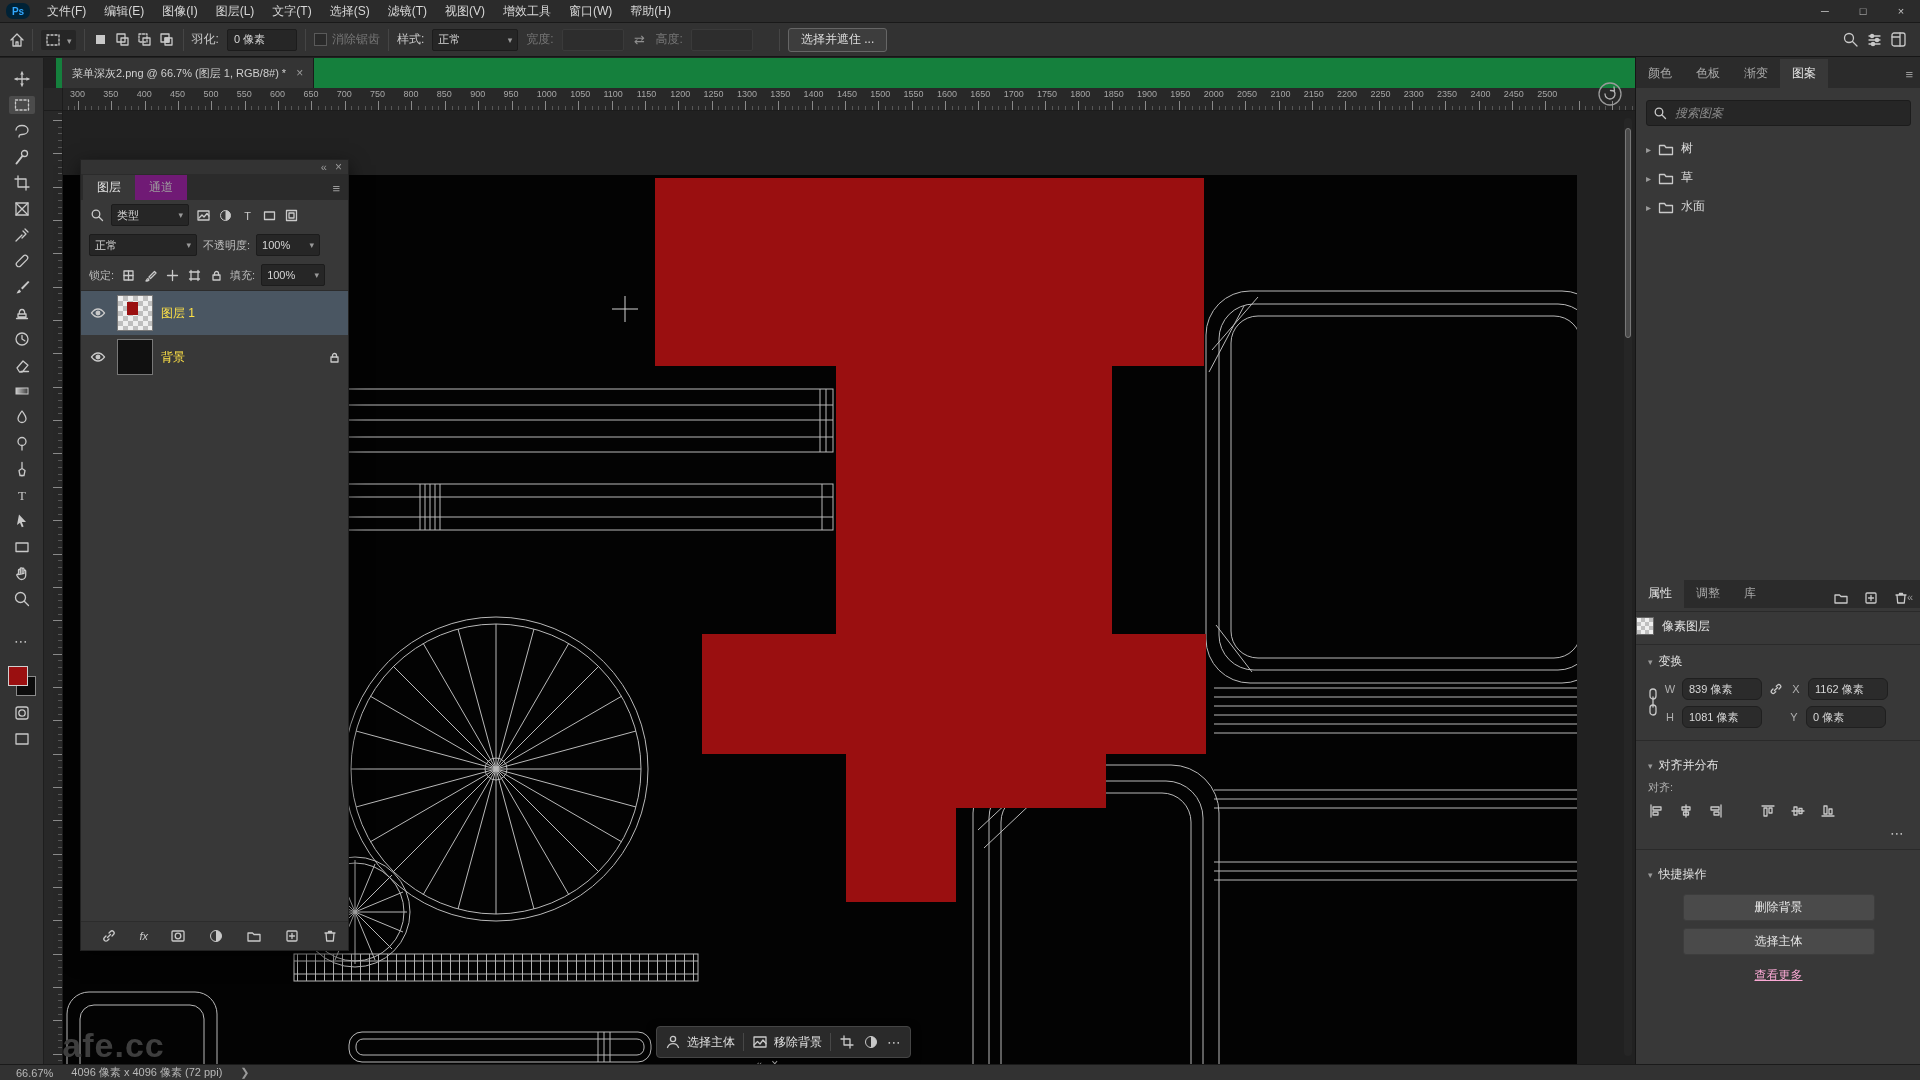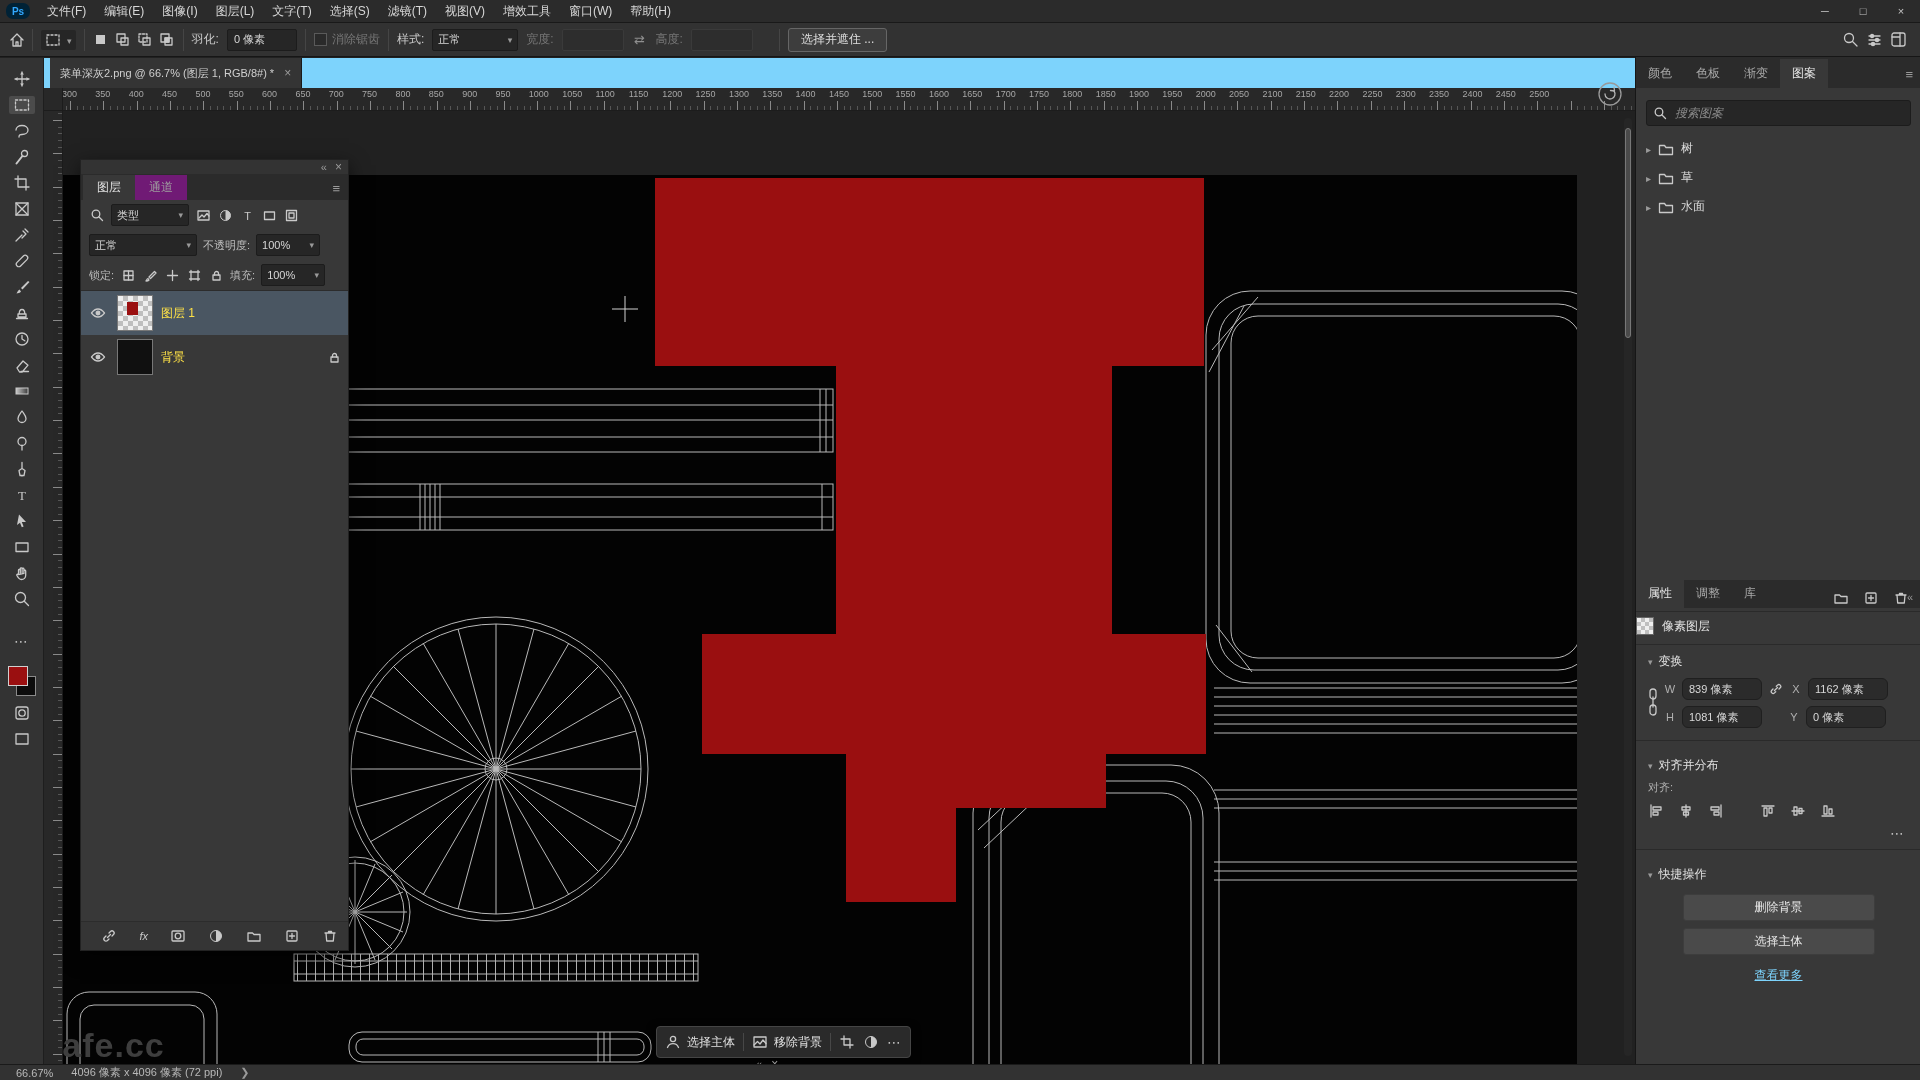--- a/index.html
+++ b/index.html
@@ -33,26 +33,26 @@
   .obox.dis{background:#2d2d2d;border-color:#3a3a3a;color:#777;min-width:48px;}
   .olabel{font-size:12px;color:#c9c9c9;}
   .olabel.dim{color:#767676;}
   .vsep{width:1px;height:22px;background:#454545;}
   .obtn{border:1px solid #666;border-radius:3px;background:#3d3d3d;color:#ddd;font-size:12px;
     height:22px;display:flex;align-items:center;padding:0 12px;}
   .chip{background:#262626;border-radius:2px;padding:2px 4px;display:flex;align-items:center;gap:3px;}
   .boolset{display:flex;gap:6px;align-items:center;}
   .checkbox{width:11px;height:11px;border:1px solid #5a5a5a;background:#2a2a2a;display:inline-block;margin-right:5px;}
 
-  #tabbar{left:44px;top:58px;width:1591px;height:30px;background:#7dd3fc;z-index:10;}
+  #tabbar{left:56px;top:58px;width:1591px;height:30px;background:#15803d;z-index:10;}
   #doctab{position:absolute;left:6px;top:0;height:30px;background:#343434;display:flex;align-items:center;
     padding:0 10px;font-size:11px;color:#cfcfcf;gap:10px;border-right:1px solid #1a1a1a;}
 
   
-  #ruler-h{left:44px;top:88px;width:1591px;height:22px;background:#282828;border-bottom:1px solid #1c1c1c;z-index:9;
+  #ruler-h{left:52px;top:88px;width:1591px;height:22px;background:#282828;border-bottom:1px solid #1c1c1c;z-index:9;
     background-image:
       repeating-linear-gradient(to right,#8a8a8a 0 1px,transparent 1px 33.35px),
       repeating-linear-gradient(to right,#565656 0 1px,transparent 1px 6.67px);
     background-size:100% 9px,100% 4px;background-position:26px bottom,26px bottom;background-repeat:repeat-x;}
   #ruler-h .nums{position:absolute;left:18px;top:1px;right:0;bottom:0;display:flex;overflow:hidden;}
   #ruler-h .rnum{flex:0 0 33.35px;font-size:9px;color:#a6a6a6;}
   #corner{left:44px;top:88px;width:18px;height:22px;background:#282828;border-right:1px solid #1c1c1c;border-bottom:1px solid #1c1c1c;z-index:10;}
   #ruler-v{left:44px;top:110px;width:18px;height:954px;background:#282828;border-right:1px solid #1c1c1c;z-index:9;
     background-image:
       repeating-linear-gradient(to bottom,#8a8a8a 0 1px,transparent 1px 33.35px),
@@ -116,21 +116,21 @@
   .folder-row{display:flex;align-items:center;gap:7px;height:29px;padding:0 10px;font-size:12px;color:#dcdcdc;}
   .pat-footer{position:absolute;left:0;top:484px;width:285px;height:28px;display:flex;justify-content:flex-end;
     align-items:center;gap:14px;padding-right:12px;box-sizing:border-box;border-bottom:1px solid #2a2a2a;}
   .sec-h{display:flex;align-items:center;gap:6px;font-size:12px;color:#e0e0e0;padding:8px 12px 4px;}
   .sec-h::before{content:"▾";color:#9a9a9a;font-size:9px;}
   .fieldbox{background:#2b2b2b;border:1px solid #1f1f1f;border-radius:6px;height:20px;display:flex;align-items:center;
     padding:0 6px;font-size:11px;color:#d8d8d8;min-width:66px;}
   .flabel{font-size:11px;color:#b0b0b0;width:12px;text-align:center;}
   .qbtn{display:block;width:190px;height:25px;margin:7px auto 0;background:#4a4a4a;border:1px solid #3d3d3d;
     border-radius:3px;color:#e6e6e6;font-size:12px;text-align:center;line-height:25px;}
-  .seemore{display:block;text-align:center;margin-top:12px;font-size:12px;color:#7dd3fc;text-decoration:underline;}
+  .seemore{display:block;text-align:center;margin-top:12px;font-size:12px;color:#f9a8d4;text-decoration:underline;}
   .divider{height:1px;background:#2a2a2a;margin:8px 0;}
 
   
   #taskbar{left:656px;top:1026px;height:30px;background:#2a2a2a;border:1px solid #454545;border-radius:4px;
     box-shadow:0 3px 10px rgba(0,0,0,.5);z-index:25;display:flex;align-items:center;padding:0 8px;gap:8px;}
   #taskbar .tlabel{font-size:12px;color:#e0e0e0;}
   #taskbar .vsep{height:18px;background:#474747;}
   #mini-ctl{left:756px;top:1057px;z-index:26;display:flex;gap:9px;align-items:center;}
 
   

